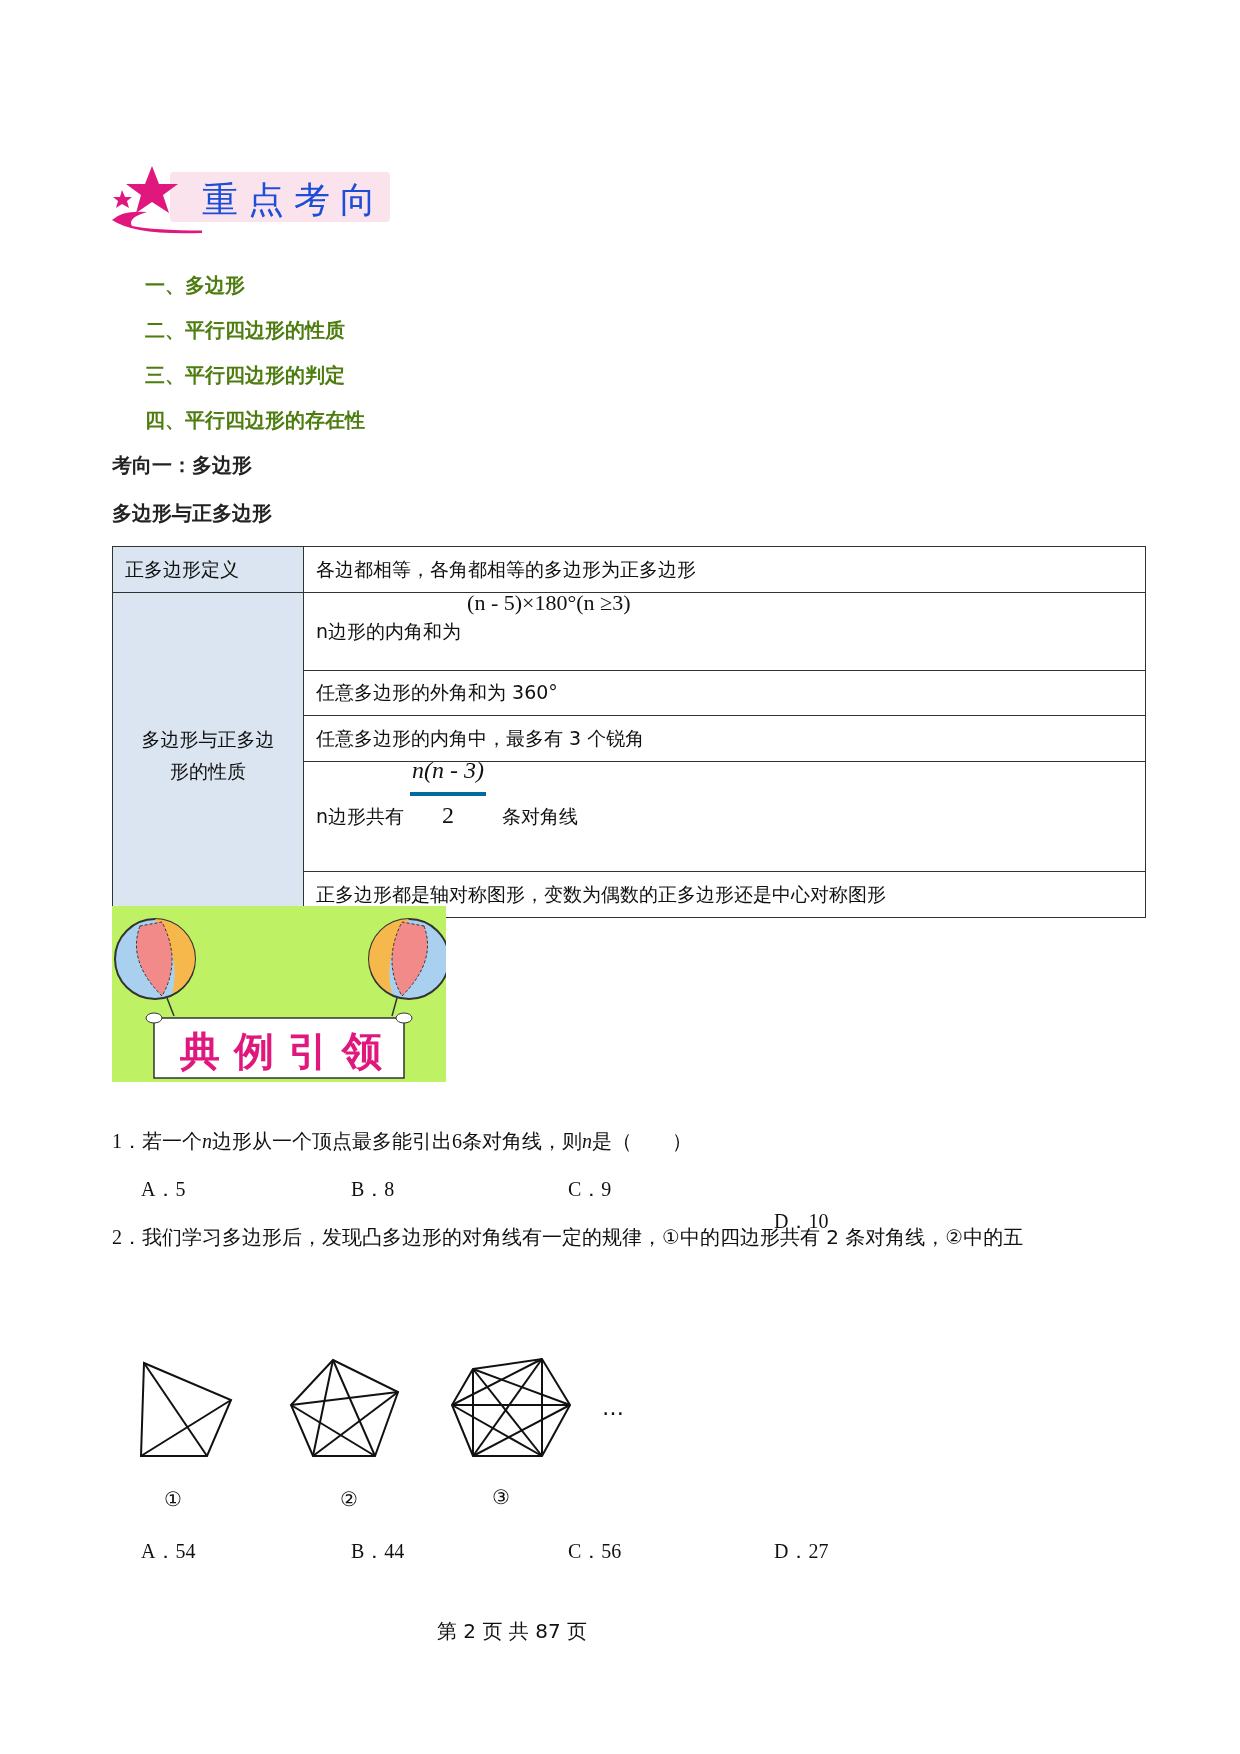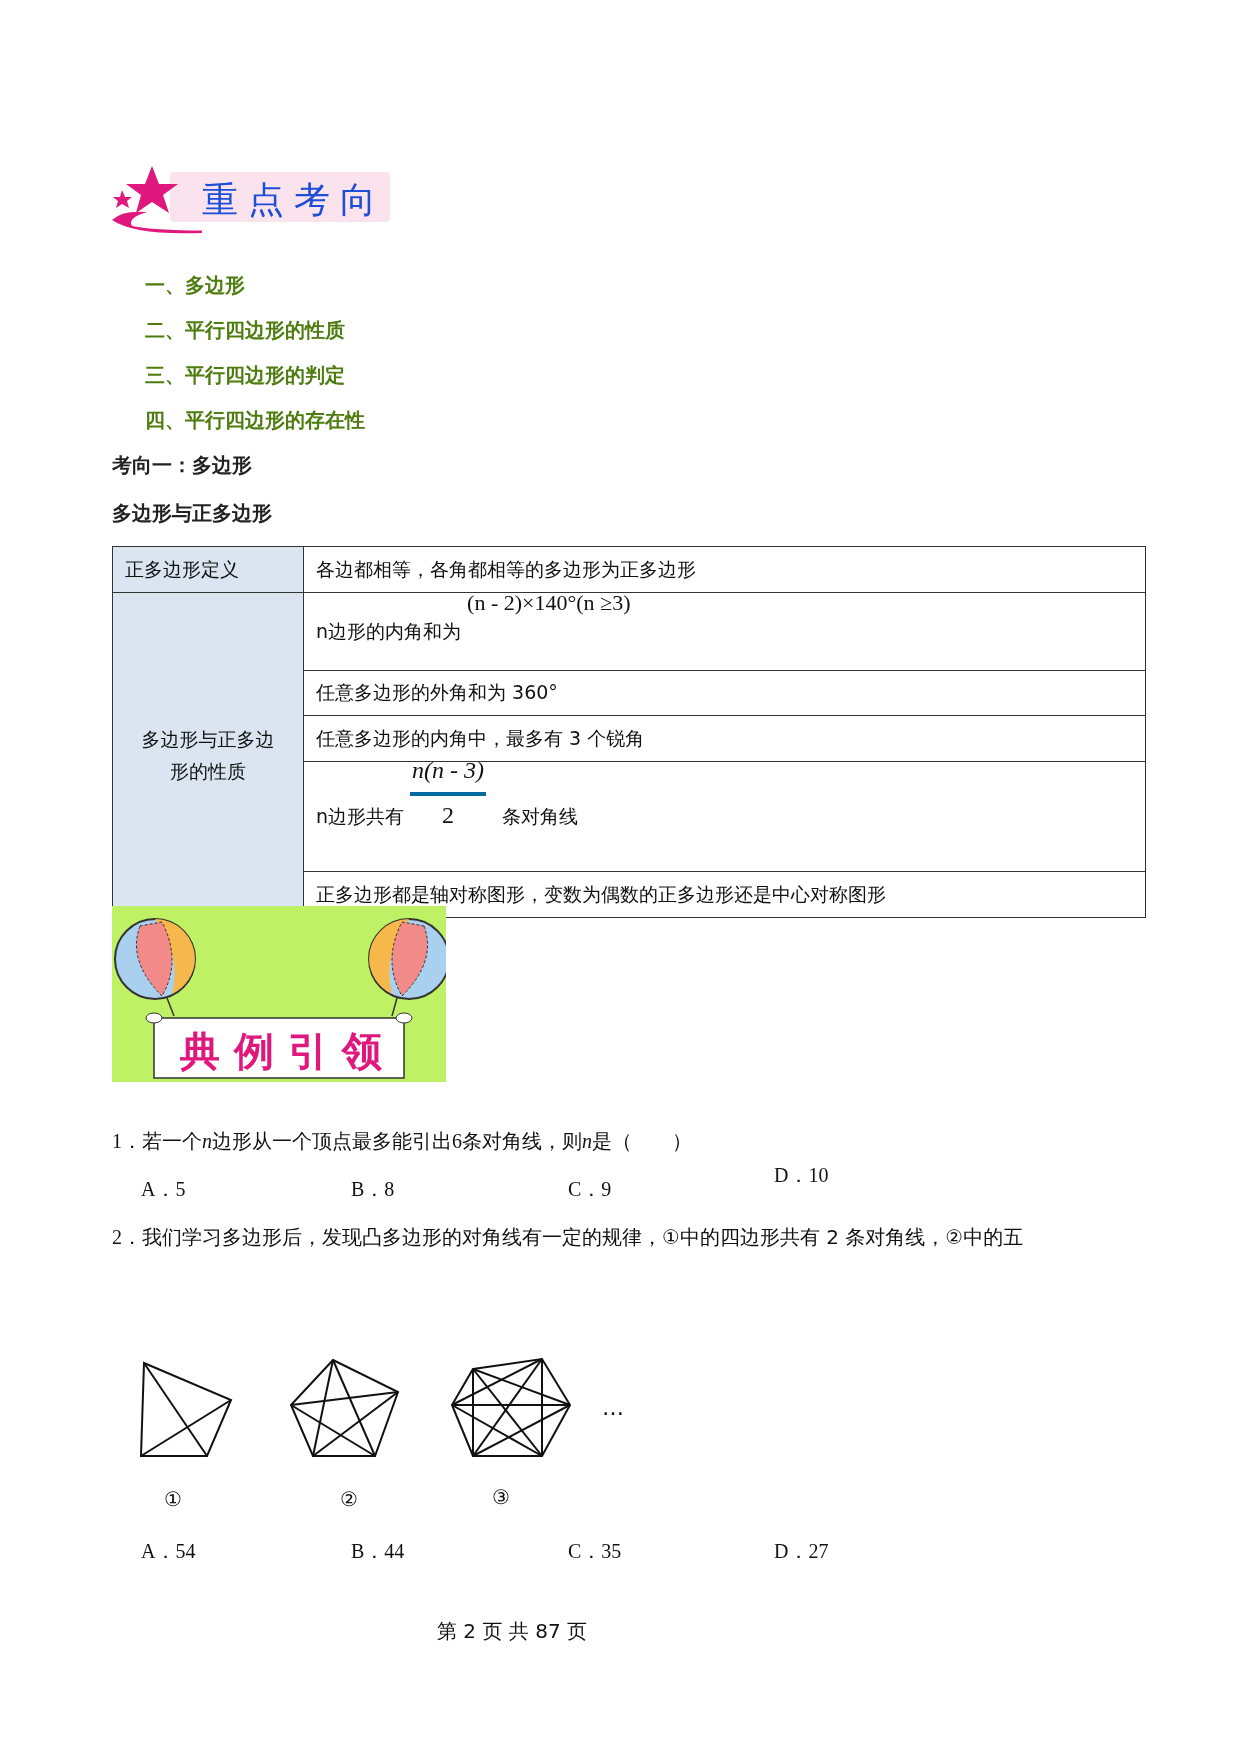--- a/index.html
+++ b/index.html
@@ -68,21 +68,21 @@
     <td class="label">正多边形定义</td>
     <td>各边都相等，各角都相等的多边形为正多边形</td>
   </tr>
   <tr style="height:78px">
     <td class="label label-center" rowspan="5">
       <div>多边形与正多边</div>
       <div>形的性质</div>
     </td>
     <td>
       <span>n边形的内角和为</span>
-      <span class="formula" style="position:relative;top:-28px;">(n - 2)×140°(n ≥3)</span>
+      <span class="formula" style="position:relative;top:-28px;">(n - 5)×180°(n ≥3)</span>
     </td>
   </tr>
   <tr style="height:45px">
     <td>任意多边形的外角和为 360°</td>
   </tr>
   <tr style="height:46px">
     <td>任意多边形的内角中，最多有 3 个锐角</td>
   </tr>
   <tr style="height:110px">
     <td>
@@ -114,21 +114,21 @@
   </svg>
   <div class="abs" style="left:68px;top:118px;font-size:40px;color:#e0177d;font-weight:bold;letter-spacing:14px;font-family:'DejaVu Serif',serif;">典例引领</div>
 </div>
 
 <div class="abs q" style="left:112px;top:1128px">
   <span>1．</span><span class="cjk">若一个</span><i>n</i><span class="cjk">边形从一个顶点最多能引出</span><span>6</span><span class="cjk">条对角线，则</span><i>n</i><span class="cjk">是（　　）</span>
 </div>
 <div class="opt" style="left:141px;top:1176px">A．5</div>
 <div class="opt" style="left:351px;top:1176px">B．8</div>
 <div class="opt" style="left:568px;top:1176px">C．9</div>
-<div class="opt" style="left:774px;top:1162px">D．10</div>
+<div class="opt" style="left:774px;top:1208px">D．10</div>
 
 <div class="abs q" style="left:112px;top:1224px;width:1040px;">
   <div><span>2．</span><span class="cjk">我们学习多边形后，发现凸多边形的对角线有一定的规律，①中的四边形共有 2 条对角线，②中的五</span></div>
 </div>
 
 <div class="abs figure">
   <svg width="520" height="160">
     <g stroke="#111" stroke-width="2" fill="none">
 
       <polygon points="14,8 101,45 77,101 11,101"></polygon>
@@ -155,16 +155,16 @@
     </g>
   </svg>
   <div class="abs" style="left:472px;top:40px;font-size:22px;">…</div>
   <div class="abs" style="left:34px;top:132px;font-size:20px;font-family:'DejaVu Serif',serif;">①</div>
   <div class="abs" style="left:210px;top:132px;font-size:20px;font-family:'DejaVu Serif',serif;">②</div>
   <div class="abs" style="left:362px;top:130px;font-size:20px;font-family:'DejaVu Serif',serif;">③</div>
 </div>
 
 <div class="opt" style="left:141px;top:1538px">A．54</div>
 <div class="opt" style="left:351px;top:1538px">B．44</div>
-<div class="opt" style="left:568px;top:1538px">C．35</div>
+<div class="opt" style="left:568px;top:1538px">C．56</div>
 <div class="opt" style="left:774px;top:1538px">D．27</div>
 
 <div class="abs footer">第 2 页 共 87 页</div>
 
 </body></html>

